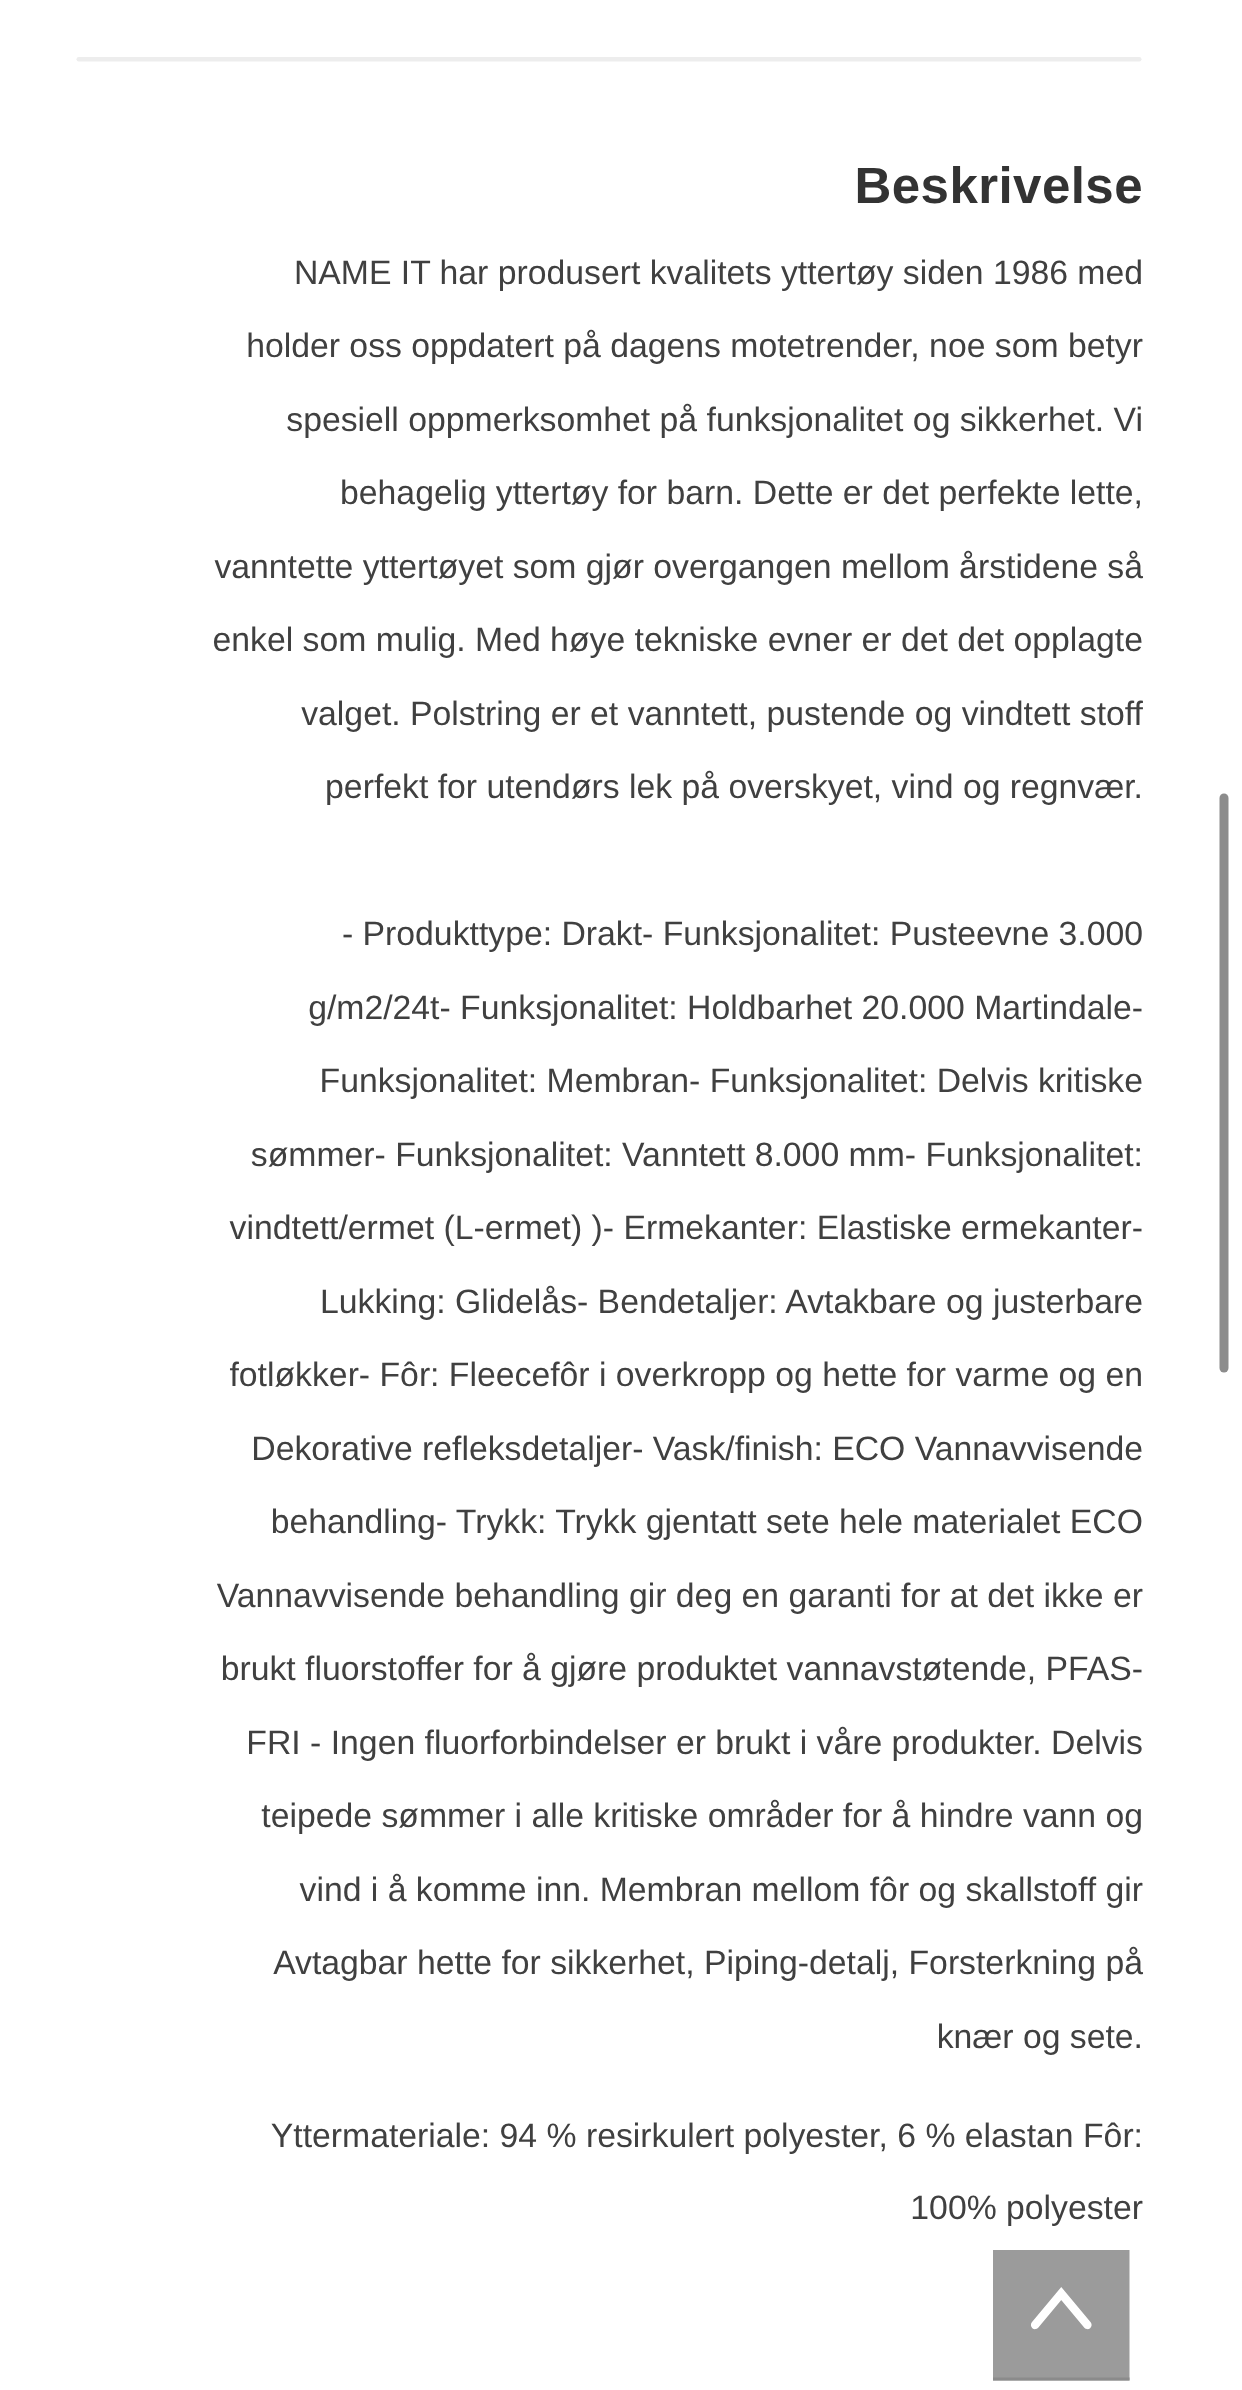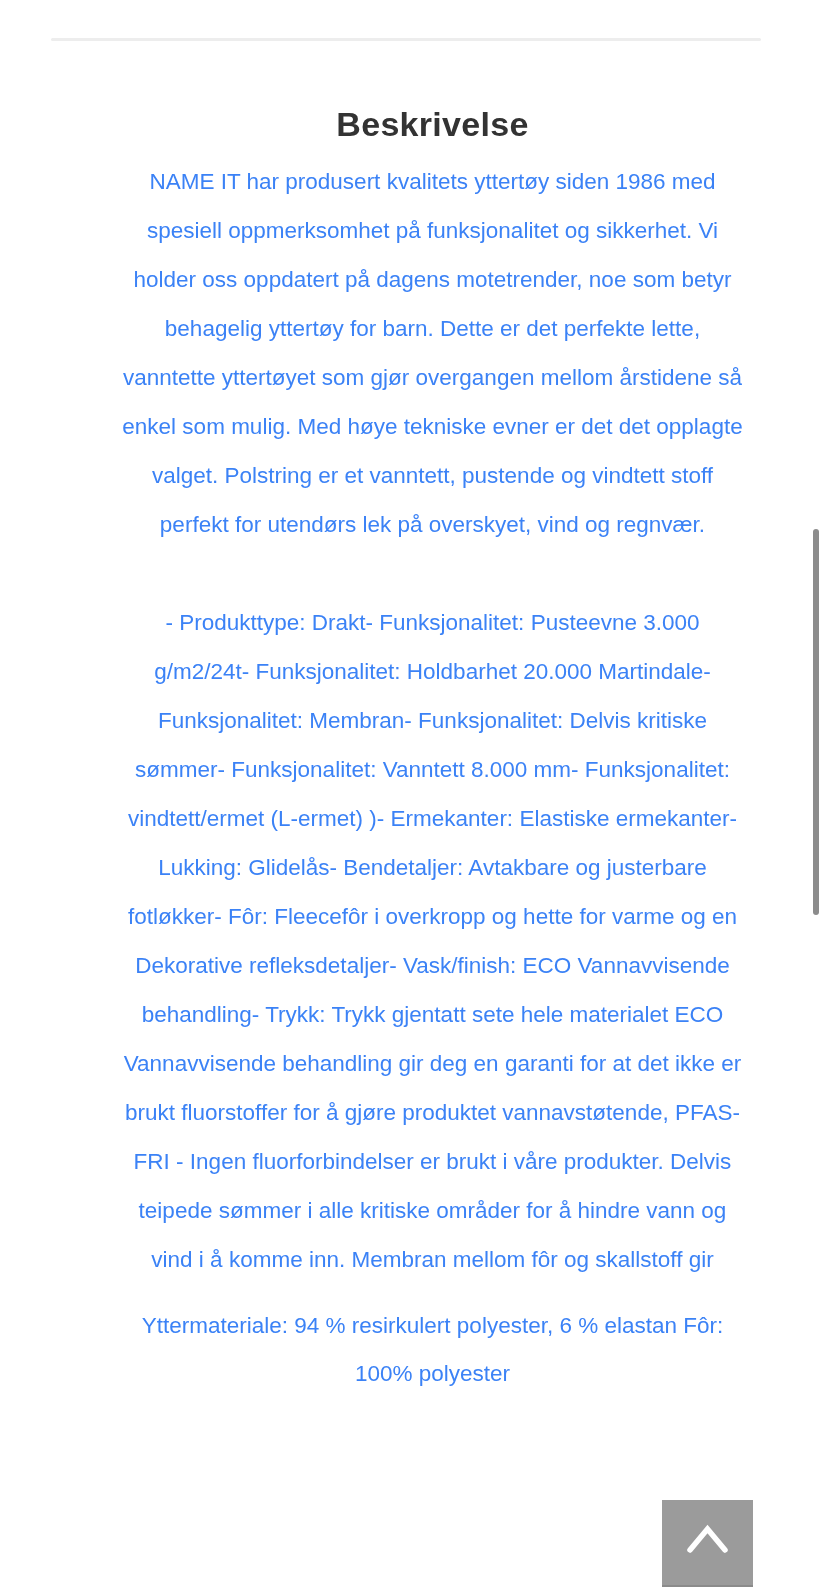--- a/index.html
+++ b/index.html
@@ -14,37 +14,37 @@
     position: relative;
     font-family: "Liberation Sans", "DejaVu Sans", sans-serif;
   }
   .divider {
     height: 3px;
     background: #ededed;
     border-radius: 2px;
     margin: 38px 67px 0 51px;
   }
   .content {
-    padding: 0 48px 0 42px;
-    text-align: center;
+    padding: 0 66px 0 42px;
+    text-align: right;
     margin-left: 43px;
   }
   .section-title {
     font-size: 34px;
     font-weight: 700;
     color: #333333;
     line-height: 46px;
     margin: 60px 0 0 0;
     letter-spacing: 0.3px;
   }
   .para { margin: 0; }
   .para .line {
     font-size: 22.5px;
     line-height: 49px;
-    color: #3b82f6;
+    color: #404040;
     white-space: nowrap;
   }
   .para-intro    { margin-top: 10px; }
   .para-details  { margin-top: 49px; }
   .para-materials { margin-top: 18px; }
   .para-materials .line { line-height: 48px; }
 
   .scrollbar-thumb {
     position: absolute;
     left: 813px;
@@ -77,22 +77,22 @@
 
 <div>
 
   <div class="divider"></div>
 
   <div class="content">
     <h1 class="section-title">Beskrivelse</h1>
 
     <div class="para para-intro">
         <div class="line">NAME IT har produsert kvalitets yttertøy siden 1986 med</div>
+        <div class="line">holder oss oppdatert på dagens motetrender, noe som betyr</div>
         <div class="line">spesiell oppmerksomhet på funksjonalitet og sikkerhet. Vi</div>
-        <div class="line">holder oss oppdatert på dagens motetrender, noe som betyr</div>
         <div class="line">behagelig yttertøy for barn. Dette er det perfekte lette,</div>
         <div class="line">vanntette yttertøyet som gjør overgangen mellom årstidene så</div>
         <div class="line">enkel som mulig. Med høye tekniske evner er det det opplagte</div>
         <div class="line">valget. Polstring er et vanntett, pustende og vindtett stoff</div>
         <div class="line">perfekt for utendørs lek på overskyet, vind og regnvær.</div>
       </div>
 
     <div class="para para-details">
         <div class="line">- Produkttype: Drakt- Funksjonalitet: Pusteevne 3.000</div>
         <div class="line">g/m2/24t- Funksjonalitet: Holdbarhet 20.000 Martindale-</div>
@@ -101,20 +101,22 @@
         <div class="line">vindtett/ermet (L-ermet) )- Ermekanter: Elastiske ermekanter-</div>
         <div class="line">Lukking: Glidelås- Bendetaljer: Avtakbare og justerbare</div>
         <div class="line">fotløkker- Fôr: Fleecefôr i overkropp og hette for varme og en</div>
         <div class="line">Dekorative refleksdetaljer- Vask/finish: ECO Vannavvisende</div>
         <div class="line">behandling- Trykk: Trykk gjentatt sete hele materialet ECO</div>
         <div class="line">Vannavvisende behandling gir deg en garanti for at det ikke er</div>
         <div class="line">brukt fluorstoffer for å gjøre produktet vannavstøtende, PFAS-</div>
         <div class="line">FRI - Ingen fluorforbindelser er brukt i våre produkter. Delvis</div>
         <div class="line">teipede sømmer i alle kritiske områder for å hindre vann og</div>
         <div class="line">vind i å komme inn. Membran mellom fôr og skallstoff gir</div>
+        <div class="line">Avtagbar hette for sikkerhet, Piping-detalj, Forsterkning på</div>
+        <div class="line">knær og sete.</div>
       </div>
 
     <div class="para para-materials">
         <div class="line">Yttermateriale: 94 % resirkulert polyester, 6 % elastan Fôr:</div>
         <div class="line">100% polyester</div>
       </div>
   </div>
 
   <div class="scrollbar-thumb"></div>
 

